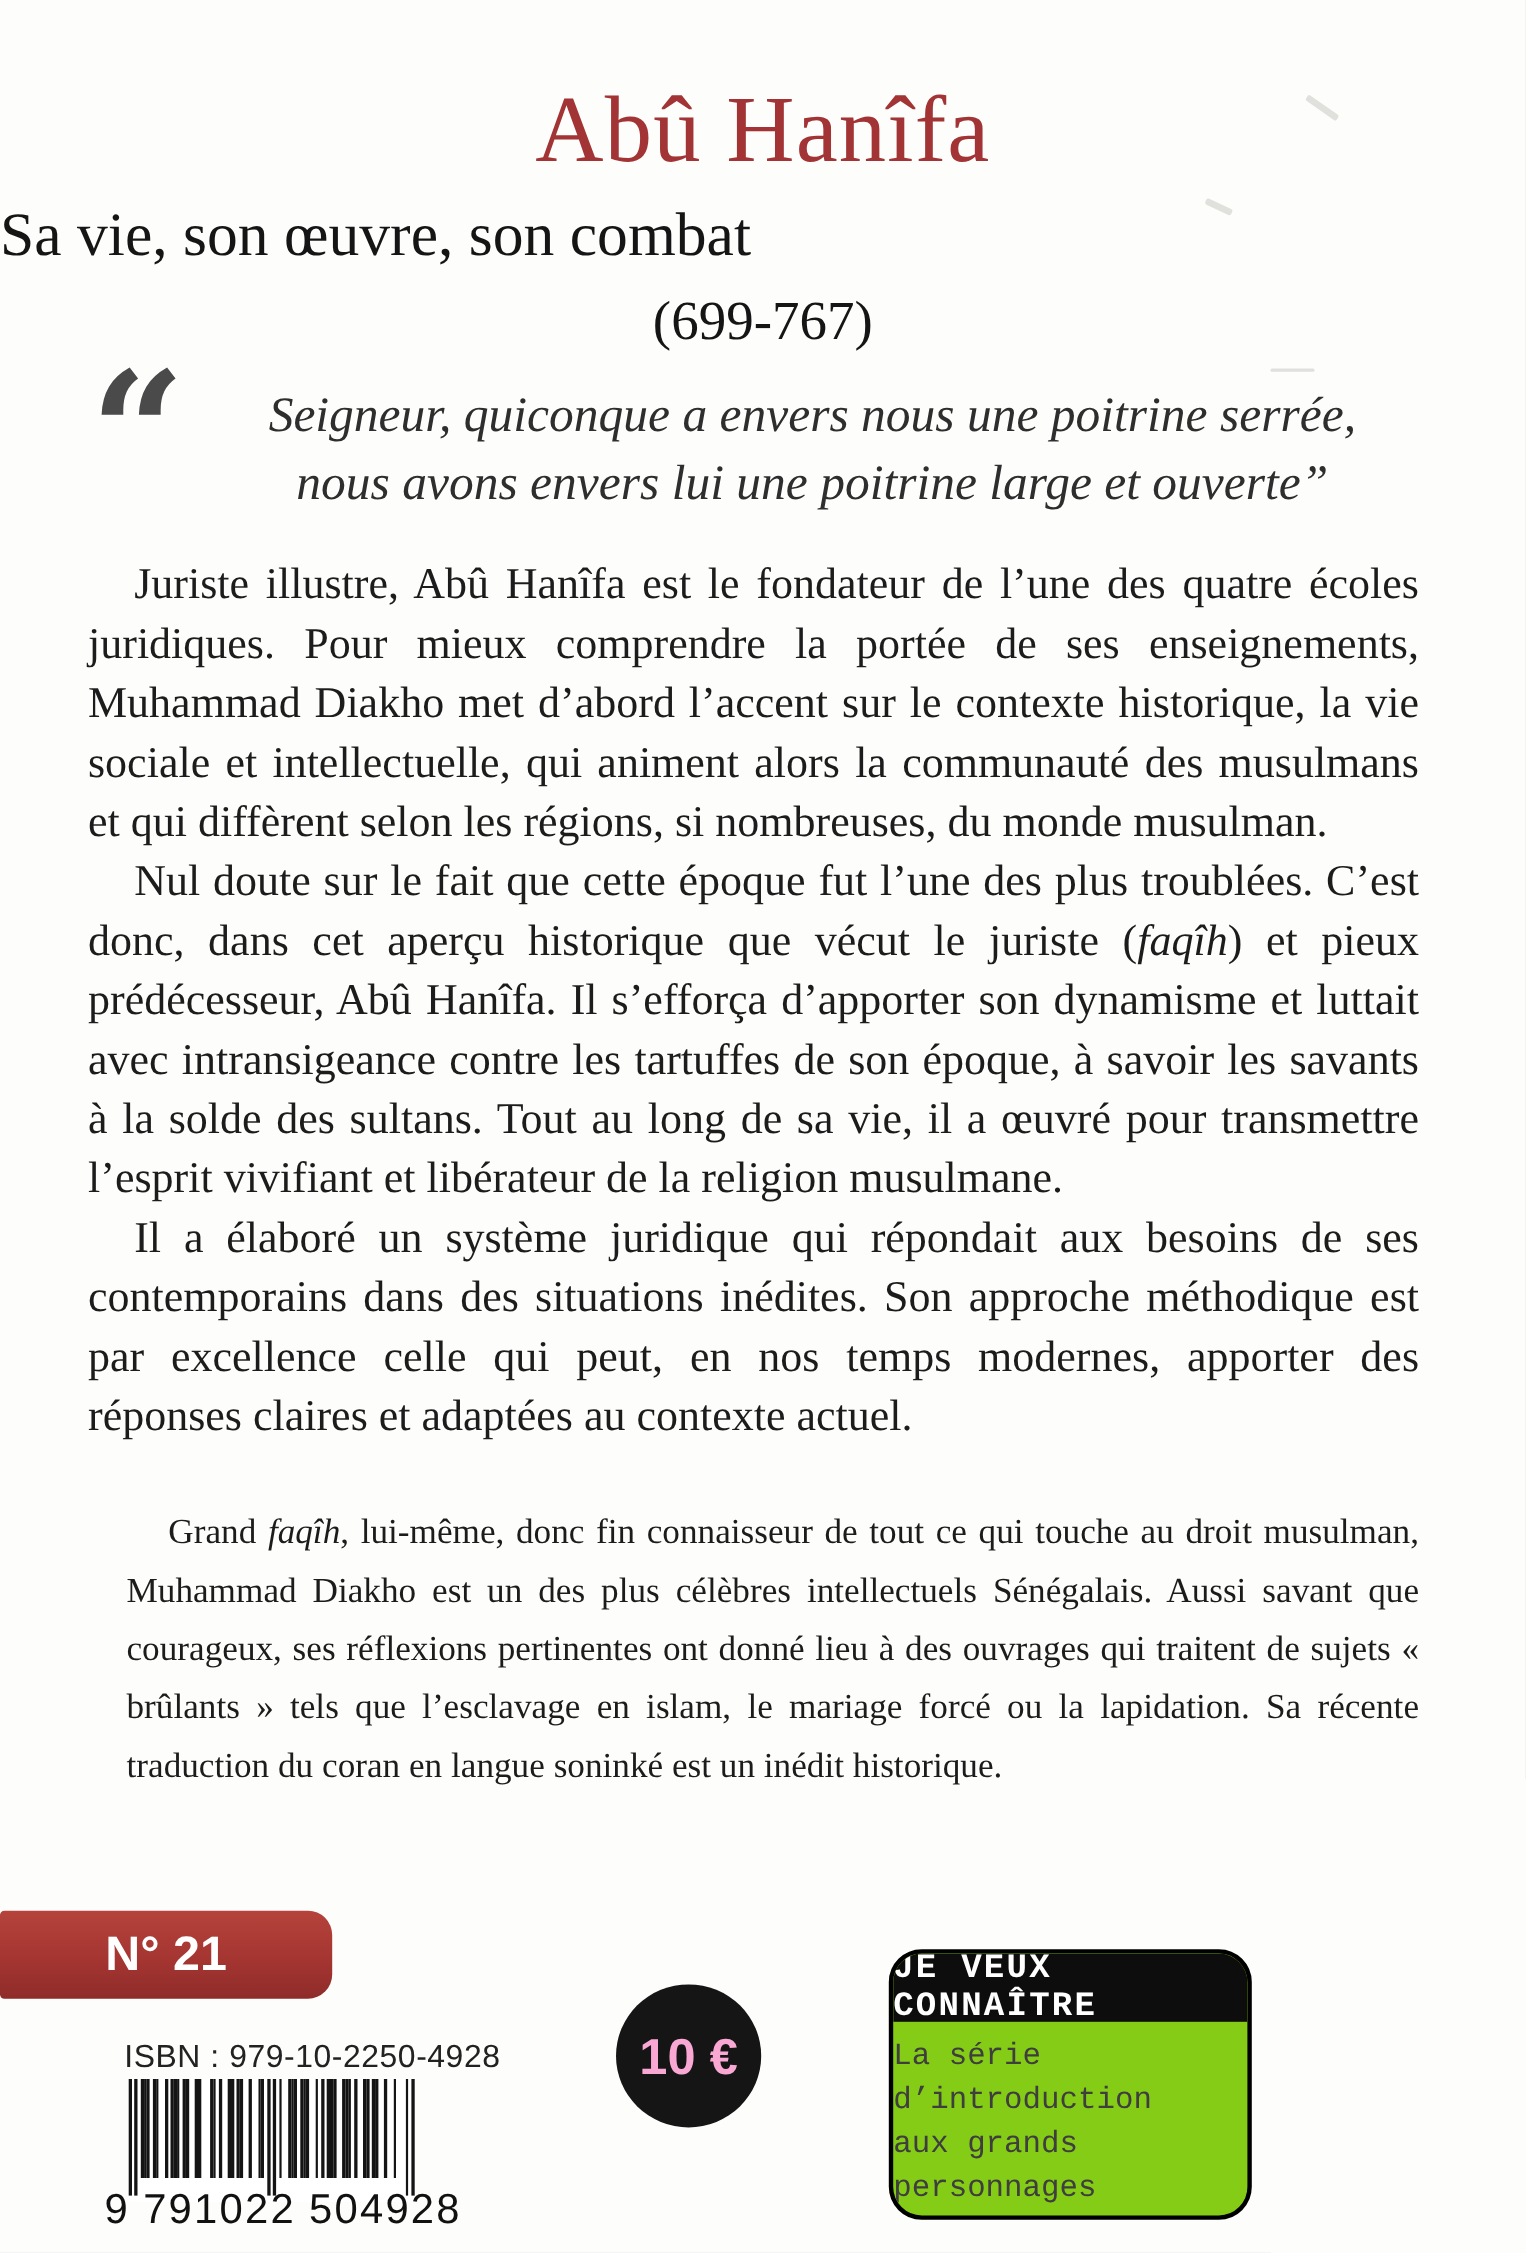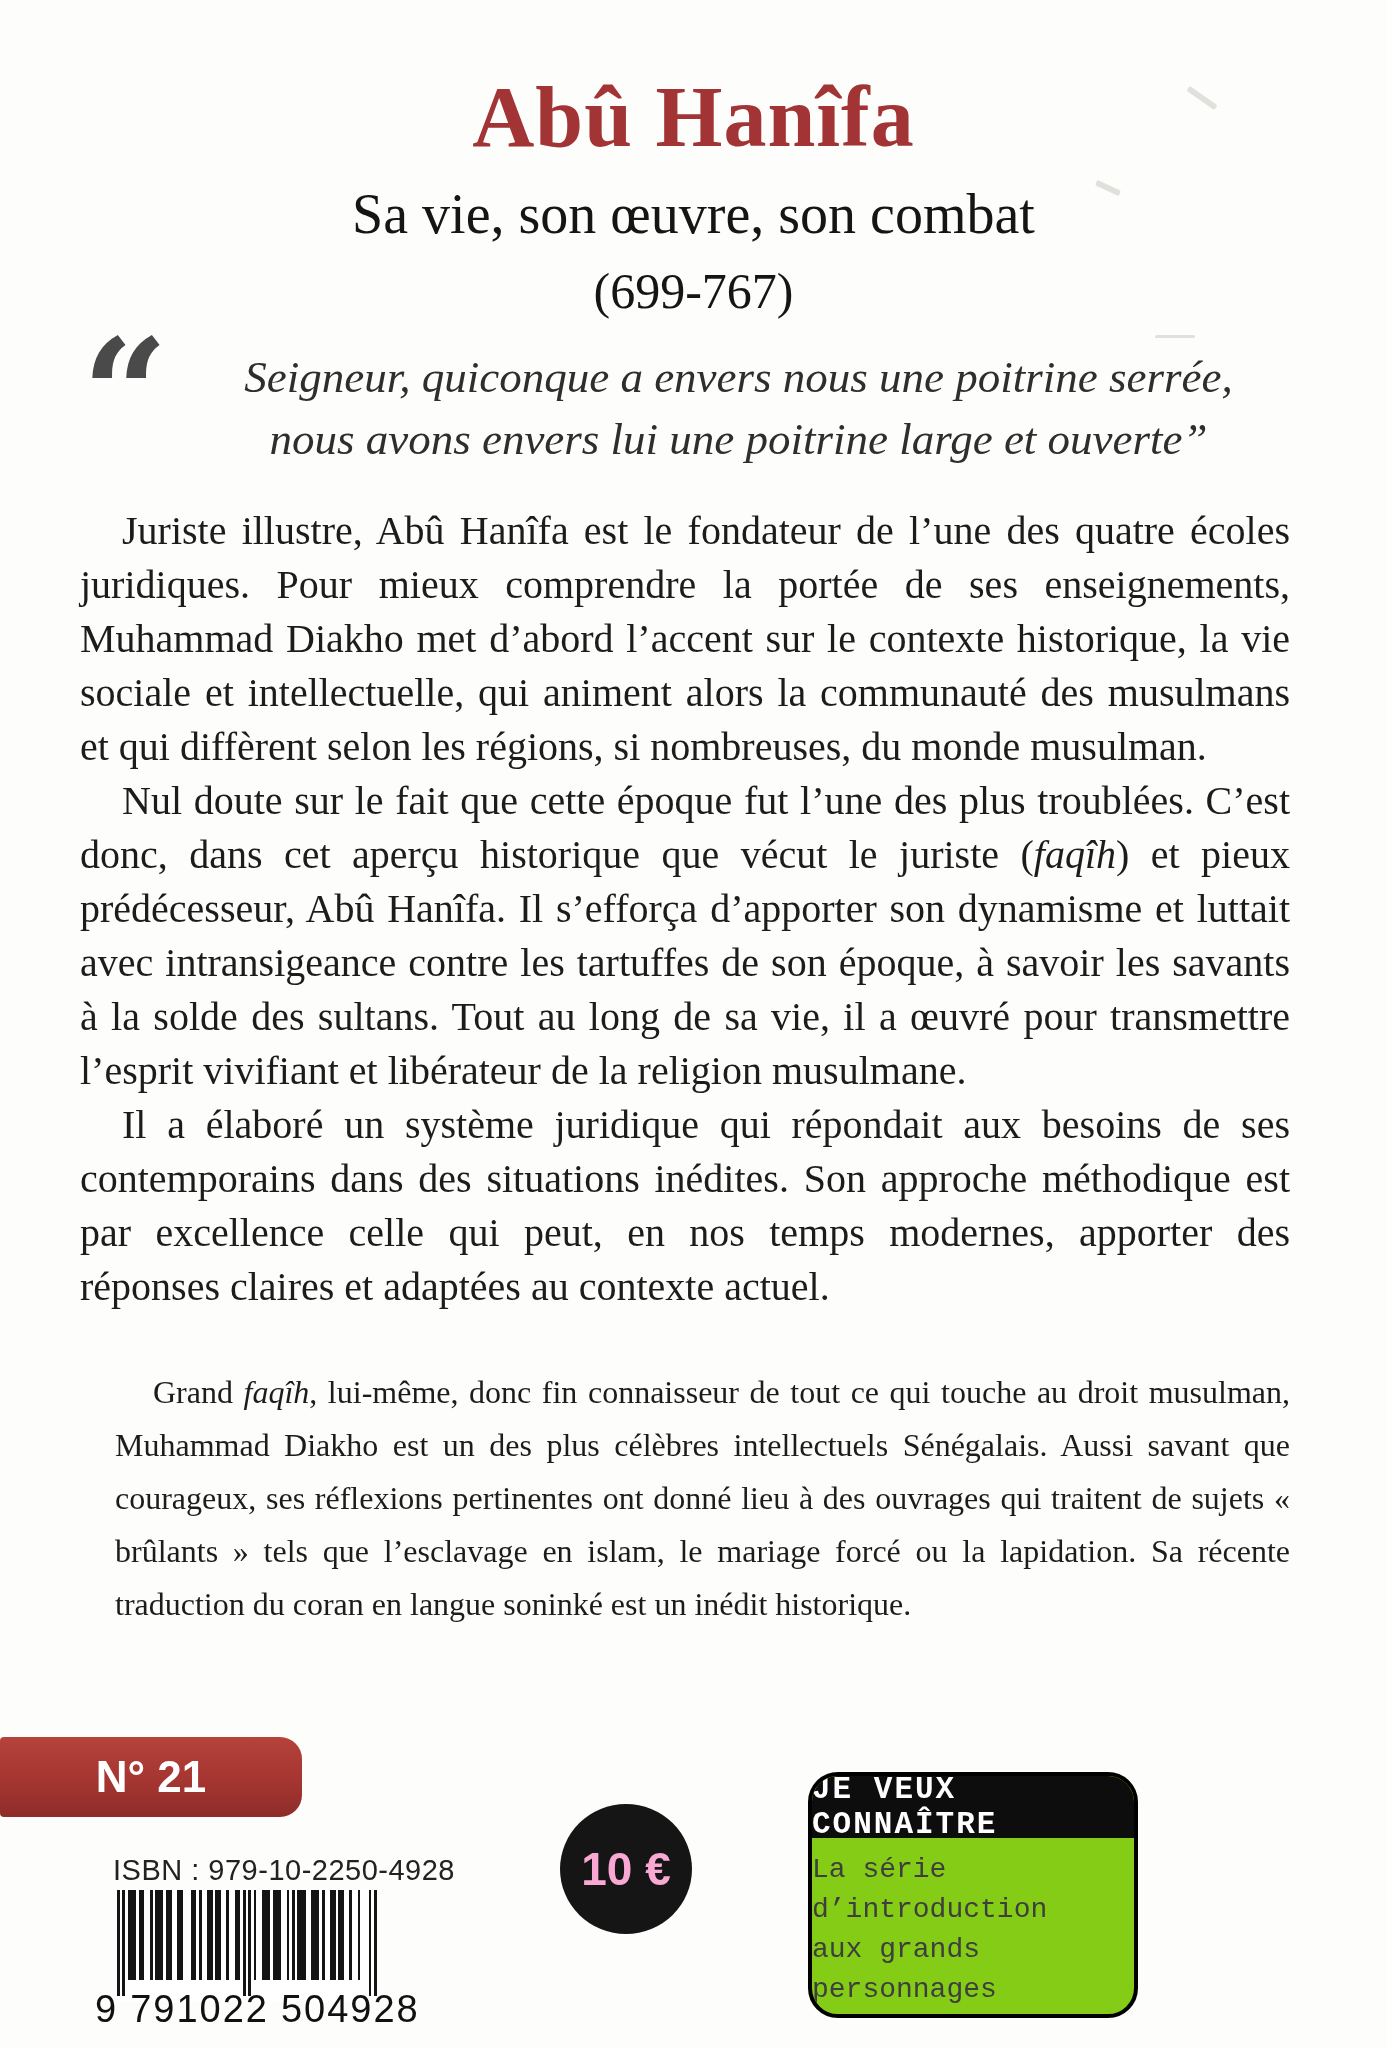--- a/index.html
+++ b/index.html
@@ -10,28 +10,28 @@
     background:#fdfdfb;
     overflow:hidden;
     font-family:"Liberation Serif","DejaVu Serif",serif;
     color:#1c1c1c;
   }
   
   .title{
     margin-top:72px;
     text-align:center;
     font-size:86px;
-    font-weight:bold;
+    font-weight:normal;
     color:#a23435;
     letter-spacing:1px;
     line-height:1.05;
   }
   .subtitle{
     margin-top:22px;
-    text-align:center;
+    text-align:left;
     font-size:56px;
     line-height:1.1;
     color:#151515;
   }
   .dates{
     margin-top:16px;
     text-align:center;
     font-size:50px;
     color:#151515;
   }

